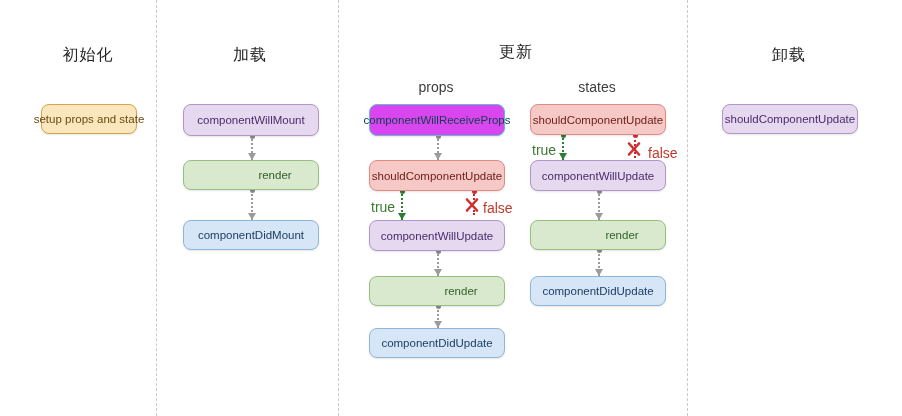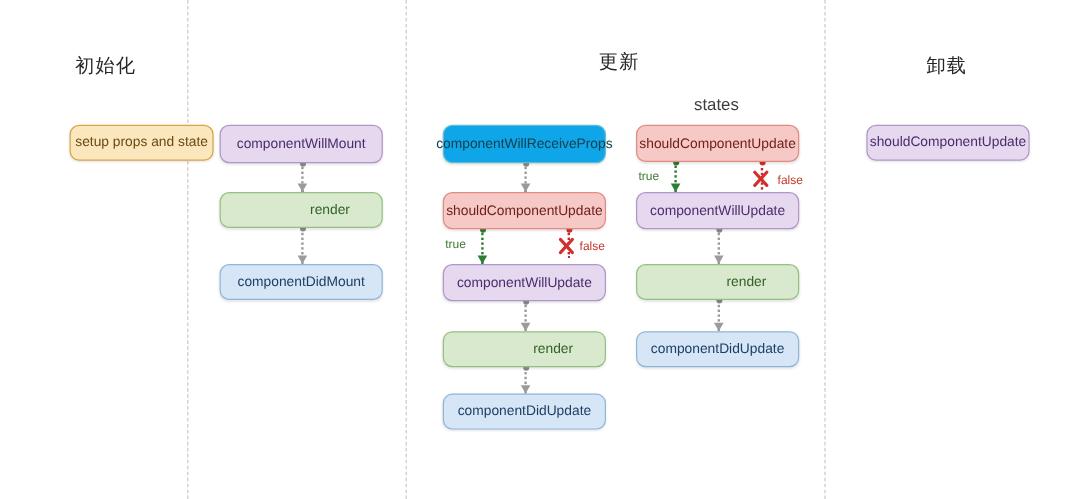--- a/index.html
+++ b/index.html
@@ -51,21 +51,21 @@
     align-items: center;
     justify-content: center;
     font-size: 11.5px;
     white-space: nowrap;
     box-shadow: 0 1px 2px rgba(0,0,0,0.10);
   }
   .node.n-setup   { background:#fbe7bd; border-color:#d9a441; color:#6b4a12; }
   .node.n-purple  { background:#e5d8ef; border-color:#b196c9; color:#4a2c6b; }
   .node.n-green   { background:#d9e9ce; border-color:#96c080; color:#33612a;padding-left:48px; }
   .node.n-blue    { background:#d6e6f7; border-color:#8fb6da; color:#1d3f63; }
-  .node.n-cyan    { background:#0ea5e9; border-color:#5fbcd3; color:#10414f; }
+  .node.n-cyan    { background:#d946ef; border-color:#5fbcd3; color:#10414f; }
   .node.n-red     { background:#f6c9c6; border-color:#e08b84; color:#6e2019; }
 
   .edge-line {
     position: absolute;
     width: 0;
     border-left: 2px dotted #9b9b9b;
   }
   .edge-line.e-true { border-left-color:#2f7d32; }
   .edge-line.e-false { border-left-color:#c62828; }
 
@@ -84,43 +84,45 @@
     width: 0;
     height: 0;
     border-left: 4.5px solid transparent;
     border-right: 4.5px solid transparent;
     border-top: 7px solid #9b9b9b;
   }
   .edge-arrow.a-true { border-top-color:#2e7d32; }
 
   .branch-label {
     position: absolute;
-    font-size: 10px;
+    font-size: 14px;
     white-space: nowrap;
   }
   .branch-label.l-true  { color:#3f7a33; }
   .branch-label.l-false { color:#c0392b; }
 
   .x-mark {
     position: absolute;
     width: 16px;
     height: 16px;
   }
   .x-mark svg { display:block; }
 </style>
 </head>
 <body>
 
 <div id="diagram">
     <div class="divider" style="left: 156px;"></div>
     <div class="divider" style="left: 338px;"></div>
     <div class="divider" style="left: 687px;"></div>
     <div class="phase-title" style="left: 8px; top: 45px; width: 160px;">初始化</div>
+    <div class="phase-title" style="left: 170px; top: 45px; width: 160px;">加载</div>
     <div class="phase-title" style="left: 436px; top: 42px; width: 160px;">更新</div>
     <div class="phase-title" style="left: 709px; top: 45px; width: 160px;">卸载</div>
+    <div class="sub-title" style="left: 376px; top: 79px; width: 120px;">props</div>
     <div class="sub-title" style="left: 537px; top: 79px; width: 120px; text-align: center;">states</div>
     <div class="edge-line" style="left: 251px; top: 136px; height: 24px;"></div>
     <div class="edge-dot" style="left: 249.5px; top: 133.5px;"></div>
     <div class="edge-arrow" style="left: 247.5px; top: 153px;"></div>
     <div class="edge-line" style="left: 251px; top: 190px; height: 30px;"></div>
     <div class="edge-dot" style="left: 249.5px; top: 187.5px;"></div>
     <div class="edge-arrow" style="left: 247.5px; top: 213px;"></div>
     <div class="edge-line" style="left: 437px; top: 136px; height: 24px;"></div>
     <div class="edge-dot" style="left: 435.5px; top: 133.5px;"></div>
     <div class="edge-arrow" style="left: 433.5px; top: 153px;"></div>
@@ -155,21 +157,21 @@
       </svg>
     </div>
     <div class="branch-label l-true" style="left: 532px; top: 142px;">true</div>
     <div class="branch-label l-false" style="left: 648px; top: 145px;">false</div>
     <div class="x-mark" style="left: 626px; top: 141px;">
       <svg width="16" height="16" viewBox="0 0 16 16">
         <path d="M3 2.5 L13 13.5" stroke="#d32f2f" stroke-width="2.6" stroke-linecap="round"></path>
         <path d="M13 2.5 L3 13.5" stroke="#d32f2f" stroke-width="2.6" stroke-linecap="round"></path>
       </svg>
     </div>
-    <div class="node n-setup" style="left: 58px; top: 104px; width: 120px; height: 30px;">
+    <div class="node n-setup" style="left: 41px; top: 104px; width: 96px; height: 30px;">
       <span>setup props and state</span>
     </div>
     <div class="node n-purple" style="left: 183px; top: 104px; width: 136px; height: 32px;">
       <span>componentWillMount</span>
     </div>
     <div class="node n-green" style="left: 183px; top: 160px; width: 136px; height: 30px;">
       <span>render</span>
     </div>
     <div class="node n-blue" style="left: 183px; top: 220px; width: 136px; height: 30px;">
       <span>componentDidMount</span>

